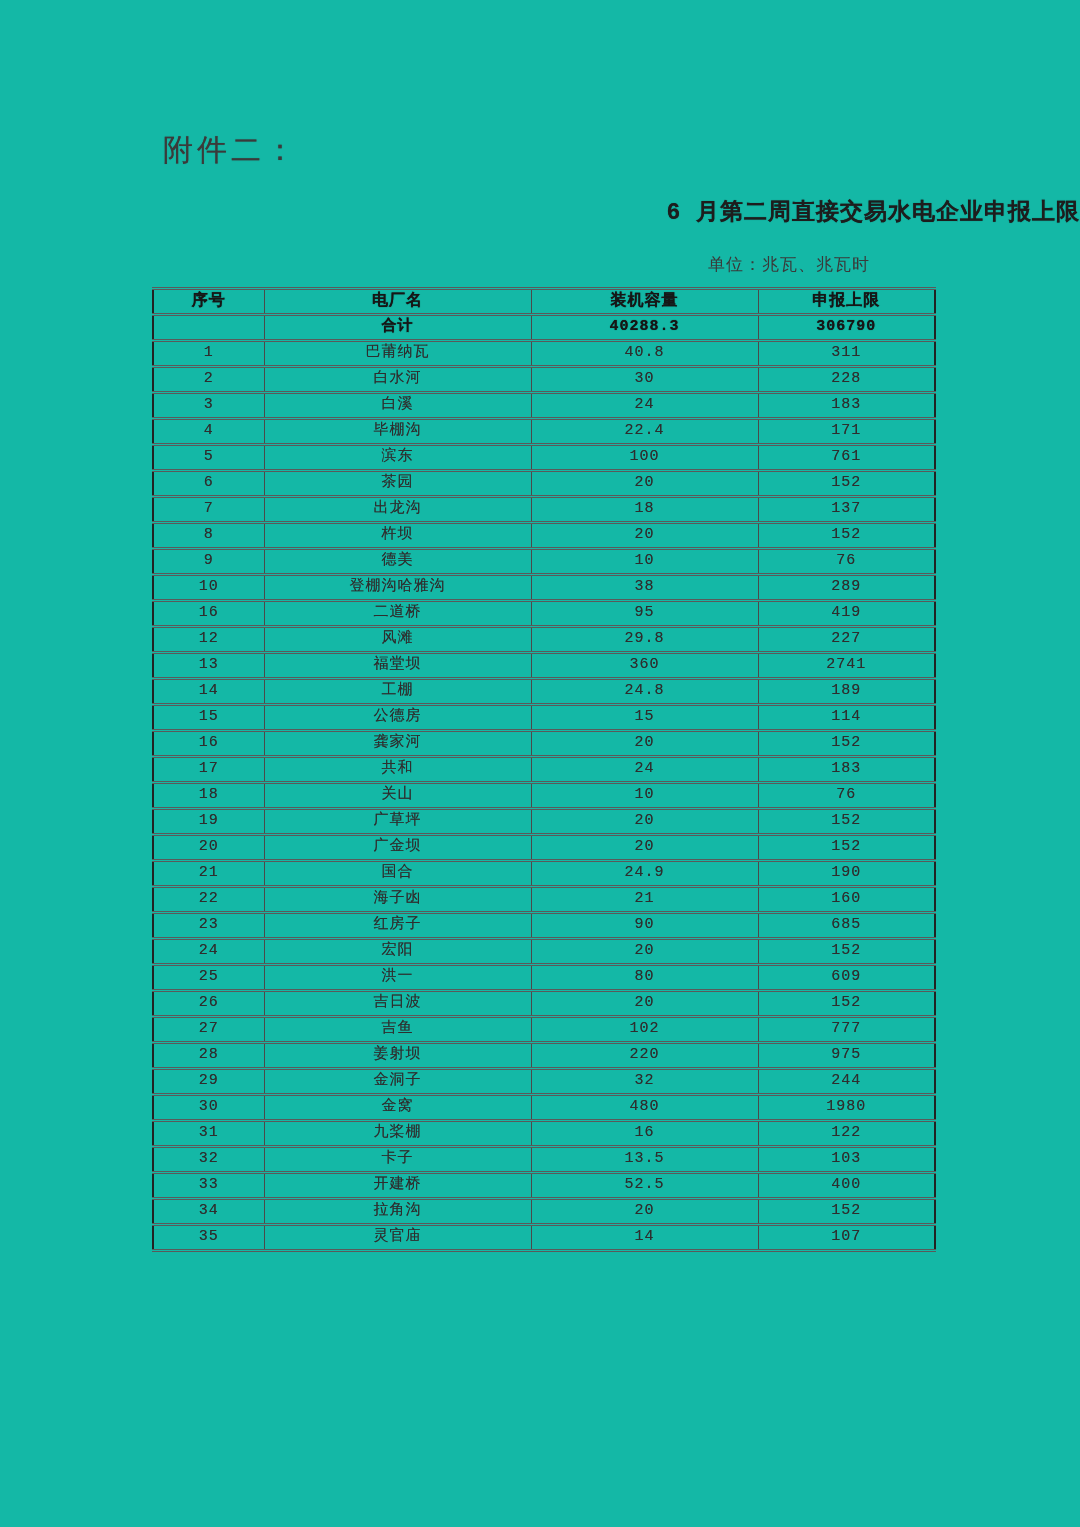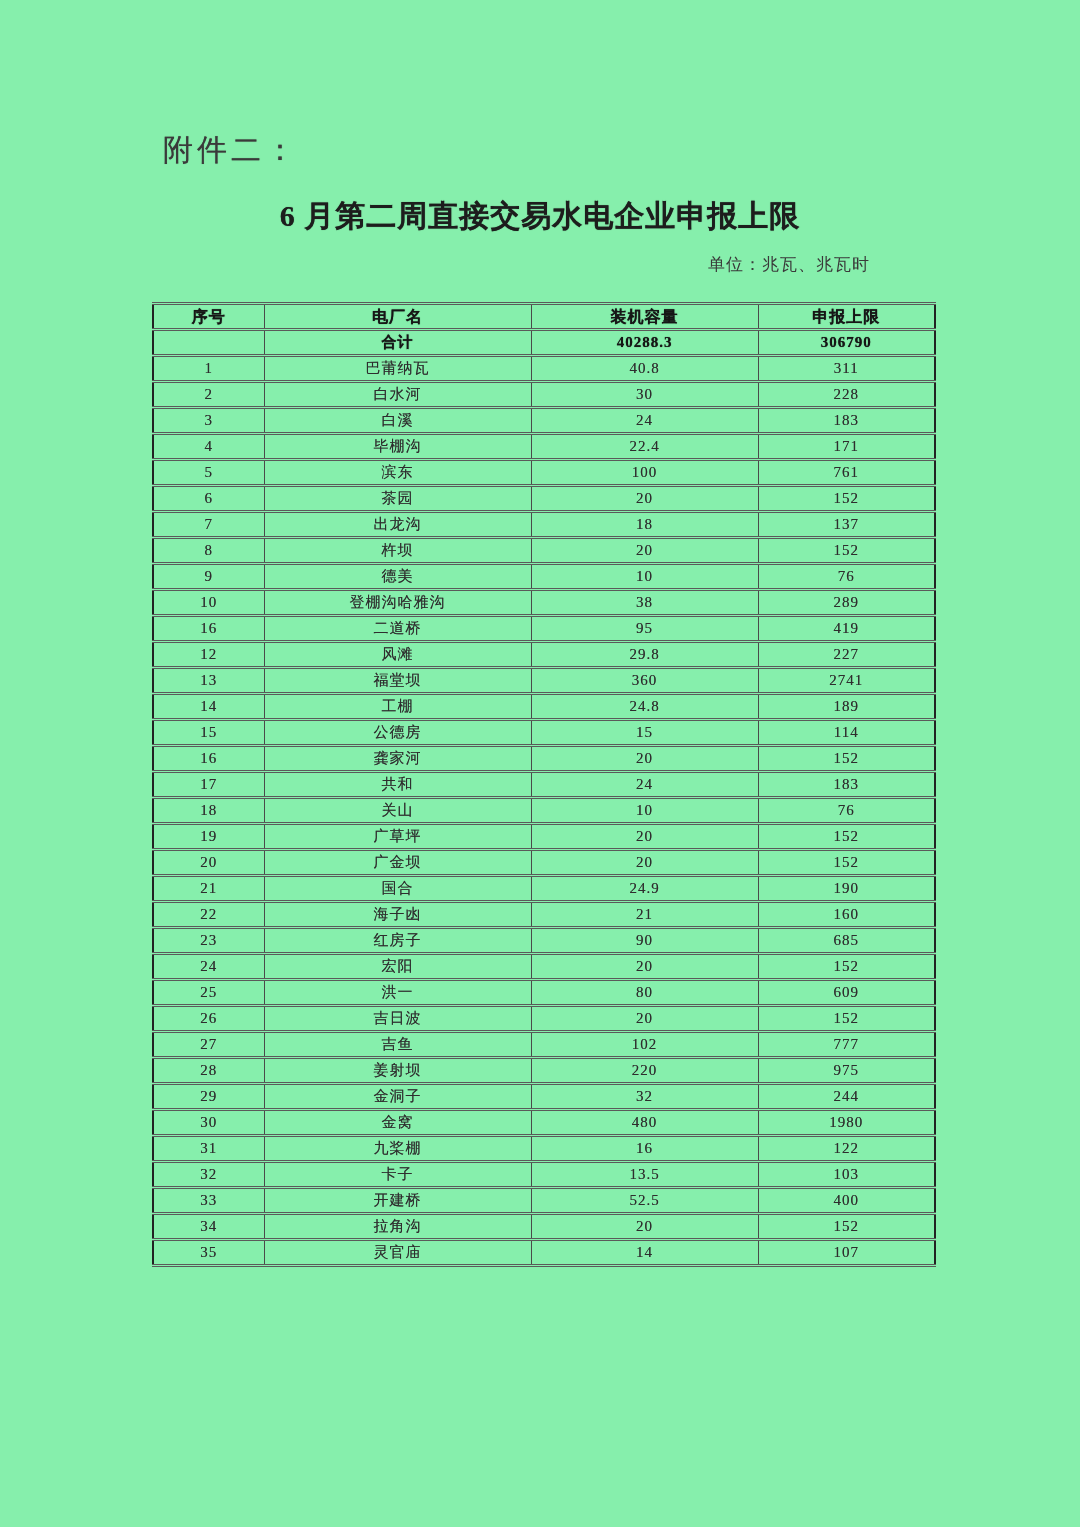--- a/index.html
+++ b/index.html
@@ -2,41 +2,41 @@
 <html><head>
 <meta charset="utf-8">
 <style>
   * { margin: 0; padding: 0; box-sizing: border-box; }
   html, body { background: #e8e8e8; }
   .page {
     position: relative;
     width: 1080px;
     height: 1527px;
     margin: 0 auto;
-    background: #86efac;
-    font-family: Liberation Serif, serif;
+    background: #14b8a6;
+    font-family: Liberation Mono, monospace;
     color: #2b2b2b;
     overflow: hidden;
   }
   .attachment-label {
     position: absolute;
     left: 163px;
     top: 130px;
     font-size: 30px;
     letter-spacing: 4px;
     color: #3a3a3a;
     text-shadow: 0 0 0.7px rgba(60,60,60,0.75);
   }
   .doc-title {
     position: absolute;
     left: 0;
     top: 196px;
     width: 100%;
-    text-align: center;
-    font-size: 30px;
+    text-align: right;
+    font-size: 23px;
     font-weight: bold;
     letter-spacing: 1px;
     color: #1d1d1d;
     text-shadow: 0 0 0.7px rgba(20,20,20,0.8);
   }
   .unit-note {
     position: absolute;
     left: 708px;
     top: 253px;
     font-size: 17px;
@@ -47,21 +47,20 @@
     position: absolute;
     left: 152px;
     top: 287px;
     width: 782px;
   }
   table.data-table {
     width: 100%;
     border-collapse: collapse;
     table-layout: fixed;
     border: 2.5px solid #222;
-    margin-top: 15px;
   }
   col.c-no   { width: 111px; }
   col.c-name { width: 267px; }
   col.c-cap  { width: 227px; }
   col.c-lim  { width: 177px; }
   .data-table td, .data-table th {
     height: 26px;
     text-align: center;
     vertical-align: middle;
     font-size: 15px;

